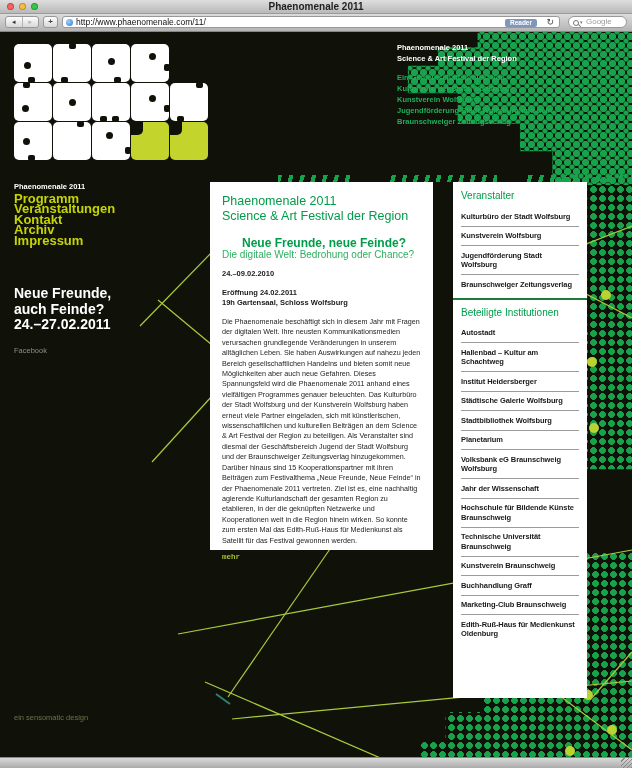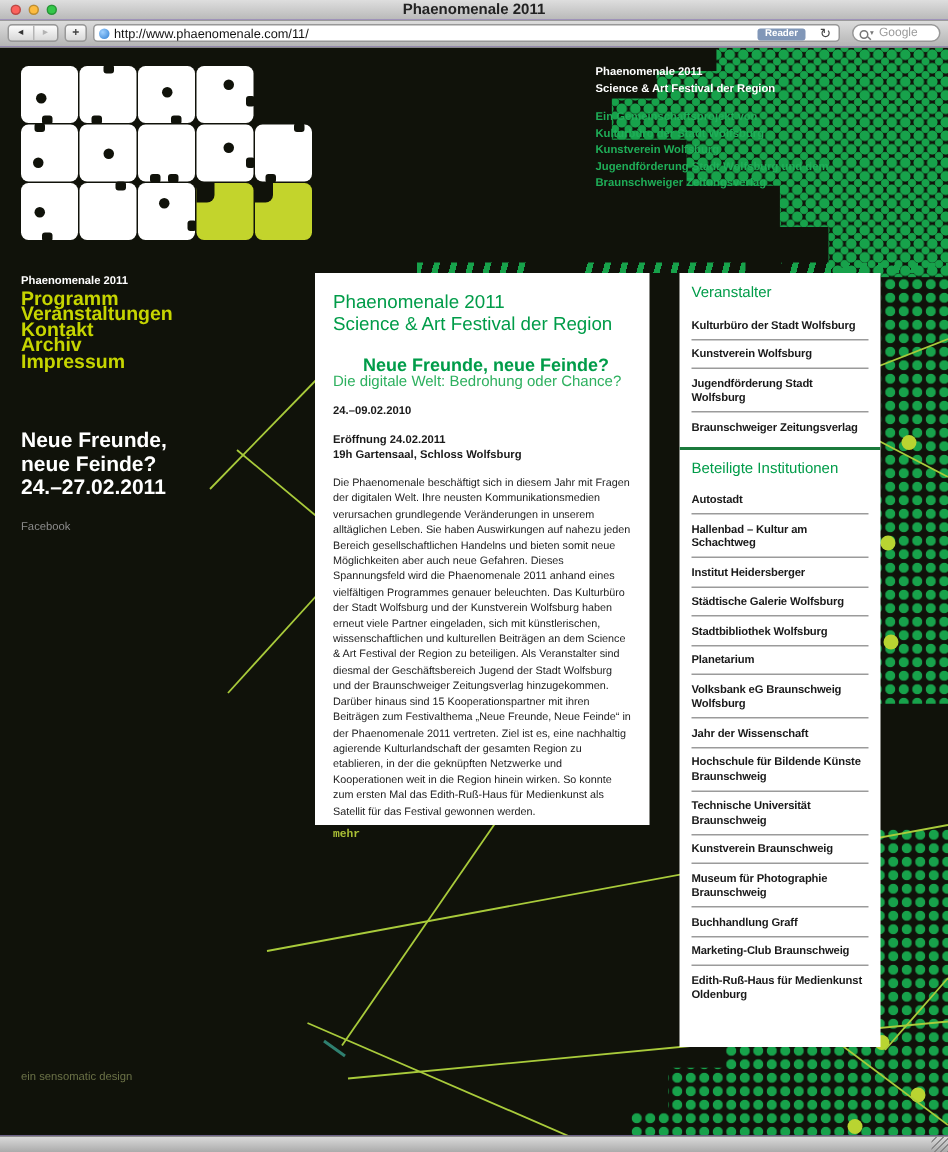--- a/index.html
+++ b/index.html
@@ -223,21 +223,21 @@
     <div id="nav">
       <div class="nav-item">Programm</div>
       <div class="nav-item">Veranstaltungen</div>
       <div class="nav-item">Kontakt</div>
       <div class="nav-item">Archiv</div>
       <div class="nav-item">Impressum</div>
     </div>
 
     <div id="headline">
       <div>Neue Freunde,</div>
-      <div>neue Feinde?</div>
+      <div>auch Feinde?</div>
       <div>24.–27.02.2011</div>
     </div>
     <div id="facebook">Facebook</div>
     <div id="footer-credit">ein sensomatic design</div>
 
     <div id="mainbox">
       <div class="box-title">Phaenomenale 2011</div>
       <div class="box-title">Science &amp; Art Festival der Region</div>
       <div id="article-title">Neue Freunde, neue Feinde?</div>
       <div id="article-subtitle">Die digitale Welt: Bedrohung oder Chance?</div>
@@ -265,21 +265,20 @@
         <div class="rb-item">Hallenbad – Kultur am Schachtweg</div>
         <div class="rb-item">Institut Heidersberger</div>
         <div class="rb-item">Städtische Galerie Wolfsburg</div>
         <div class="rb-item">Stadtbibliothek Wolfsburg</div>
         <div class="rb-item">Planetarium</div>
         <div class="rb-item">Volksbank eG Braunschweig Wolfsburg</div>
         <div class="rb-item">Jahr der Wissenschaft</div>
         <div class="rb-item">Hochschule für Bildende Künste Braunschweig</div>
         <div class="rb-item">Technische Universität Braunschweig</div>
         <div class="rb-item">Kunstverein Braunschweig</div>
-        <div class="rb-item">Museum für Photographie Braunschweig</div>
         <div class="rb-item">Buchhandlung Graff</div>
         <div class="rb-item">Marketing-Club Braunschweig</div>
         <div class="rb-item">Edith-Ruß-Haus für Medienkunst Oldenburg</div>
       </div>
     </div>
 
   </div>
 
   <div id="statusbar">
     <span id="grip"></span>

